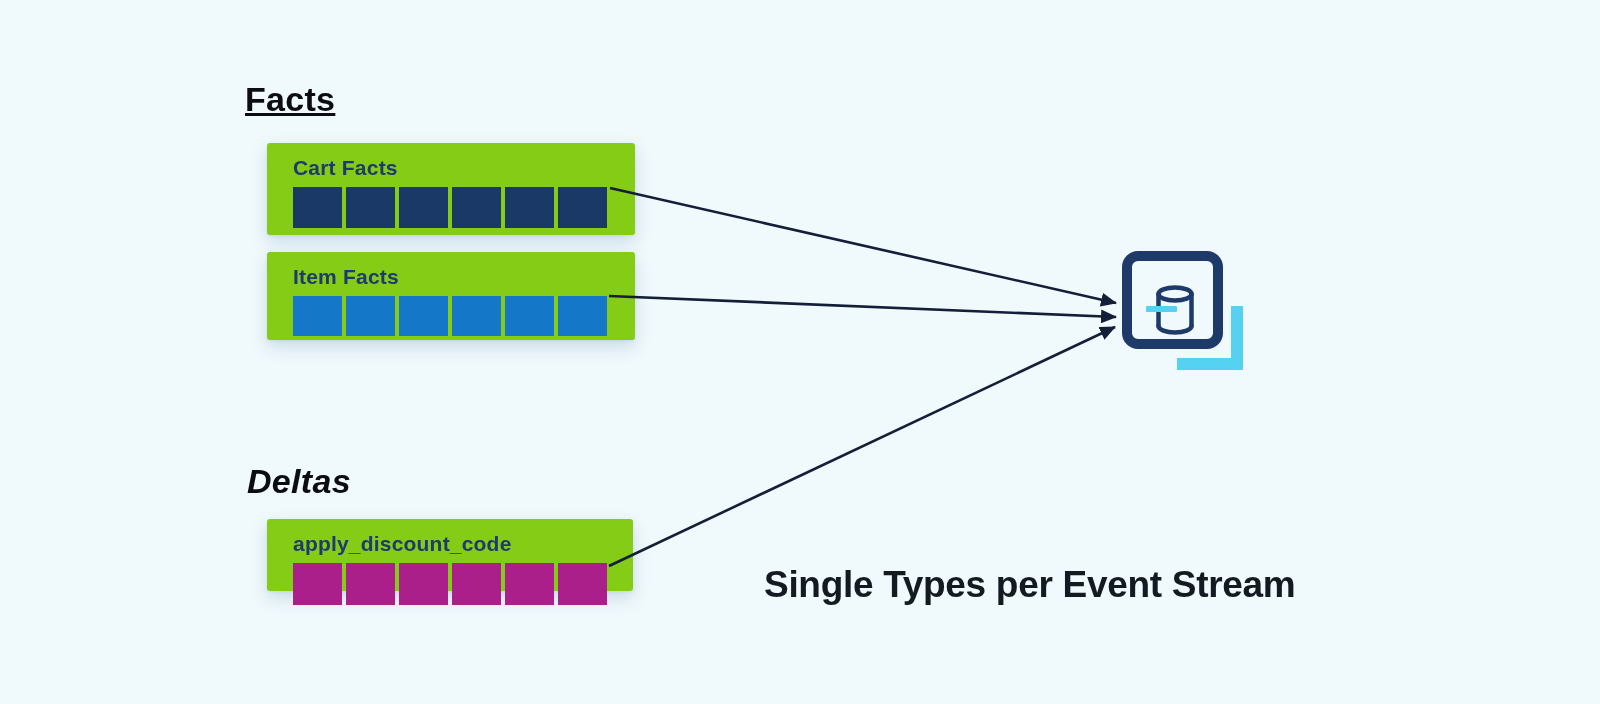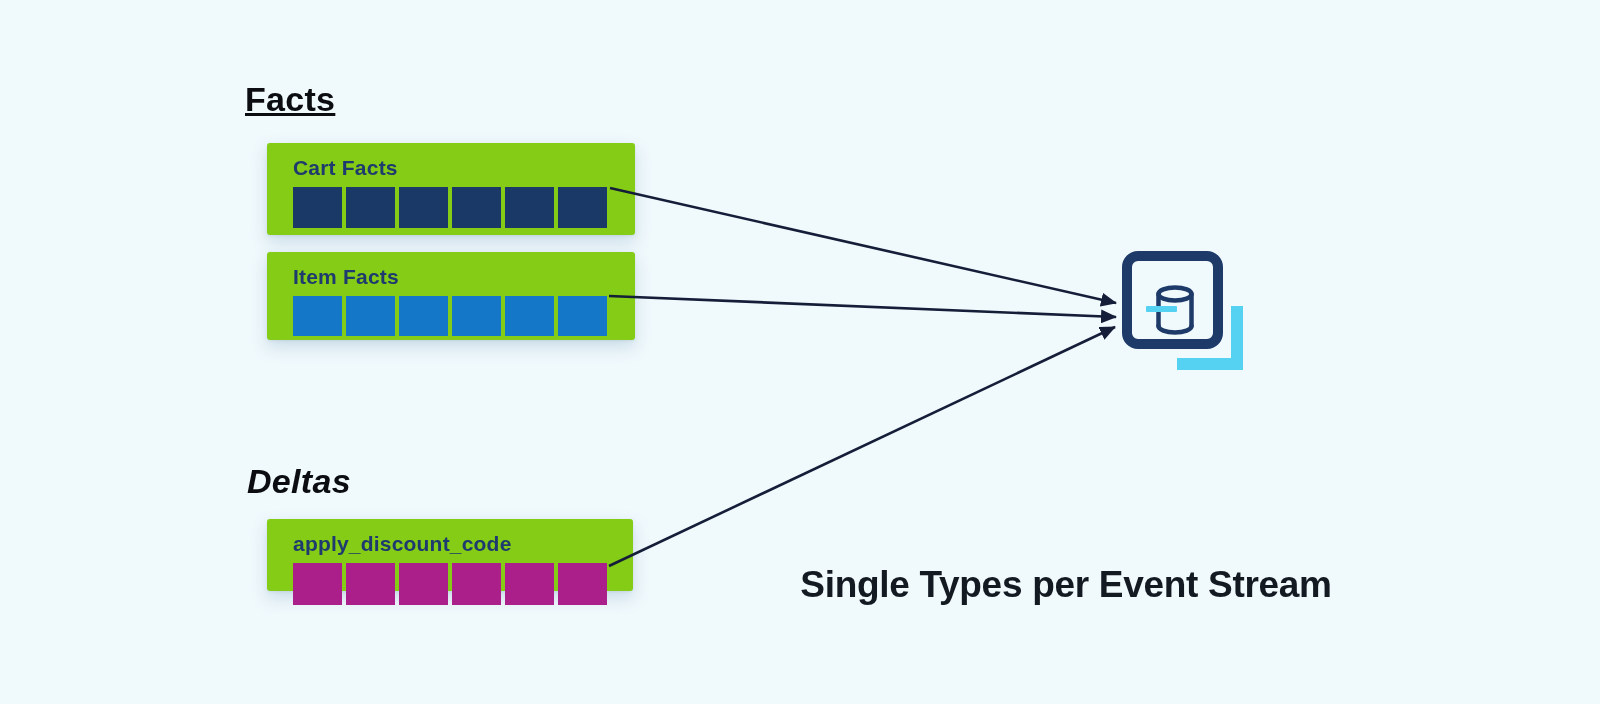--- a/index.html
+++ b/index.html
@@ -47,21 +47,21 @@
     background:#f0f9fc;
   }
   .icon-cylinder { position:absolute; left:23px; top:24px; }
   .icon-dash {
     position:absolute; left:14px; top:45px; width:31px; height:6px;
     background:#55d1f1; border-radius:1px;
   }
 
   .caption {
     position:absolute; left:764px; top:564px; width:604px;
-    text-align:center; font-size:37px; font-weight:800; color:#141a21;
+    font-size:37px; font-weight:800; color:#141a21;
     letter-spacing:-.3px; white-space:nowrap;
   }
 </style>
 </head>
 <body>
 
 <div class="canvas">
 
   <h2 class="group-heading heading-facts">Facts</h2>
 

